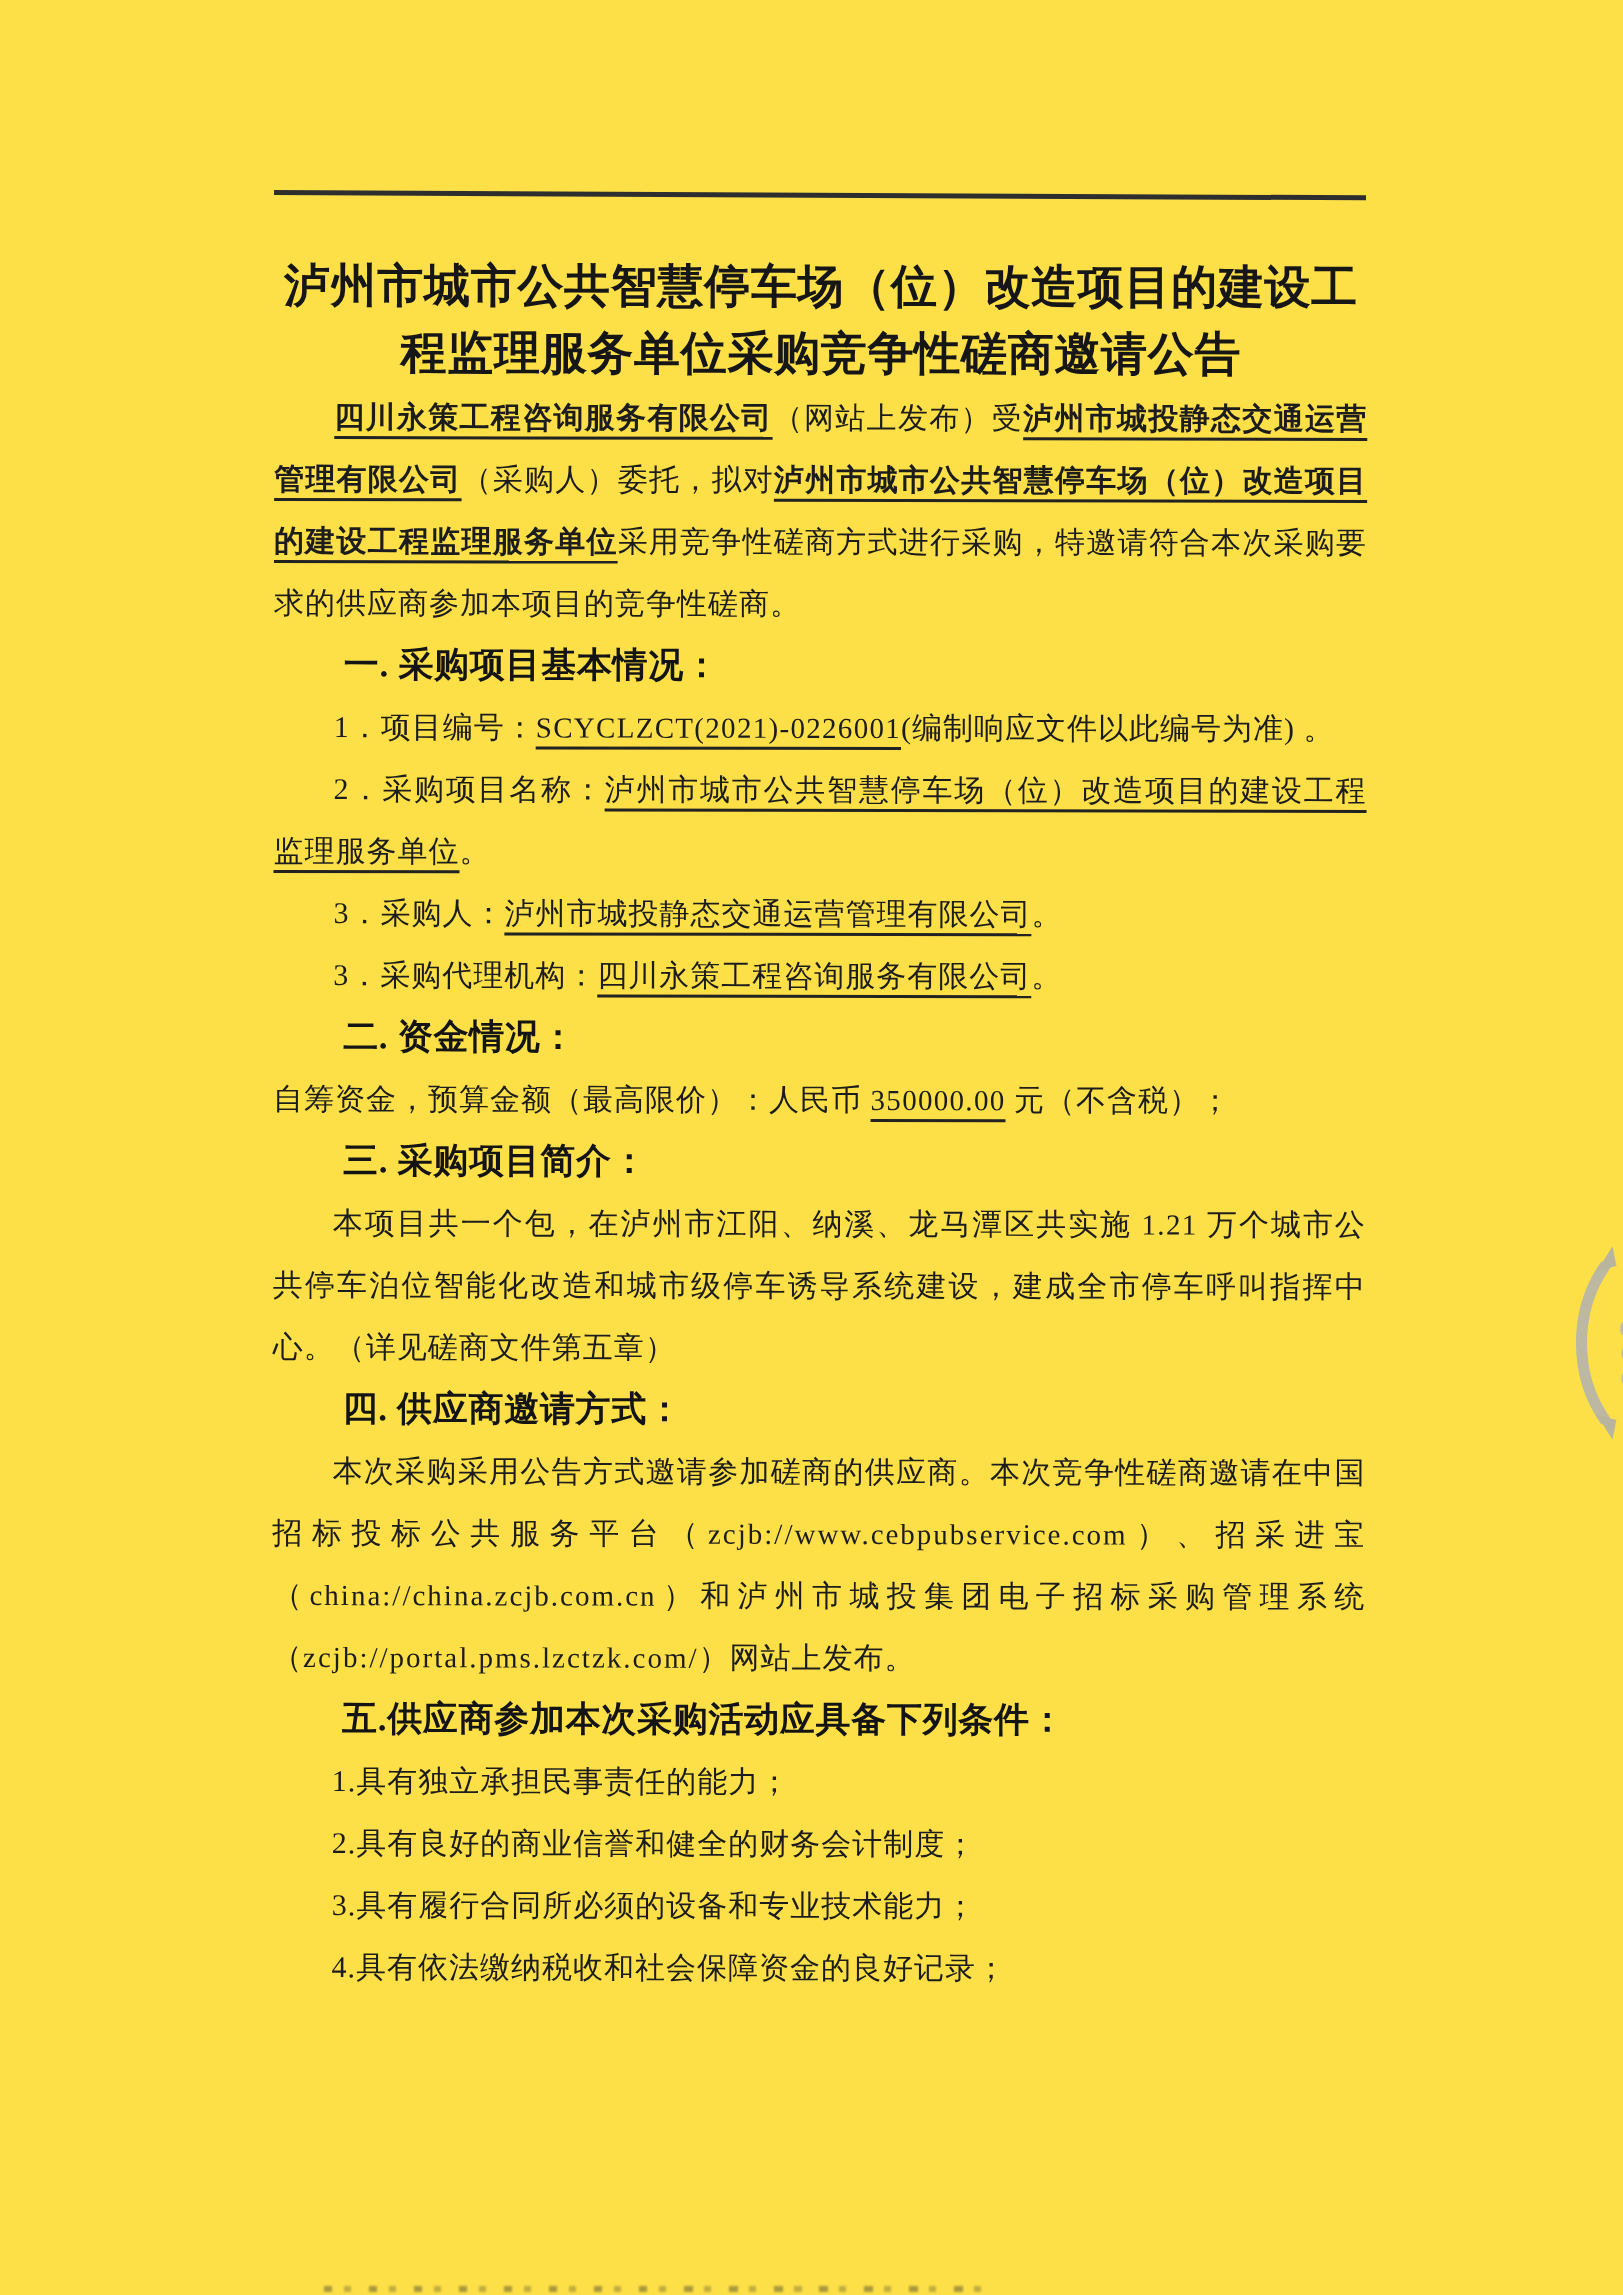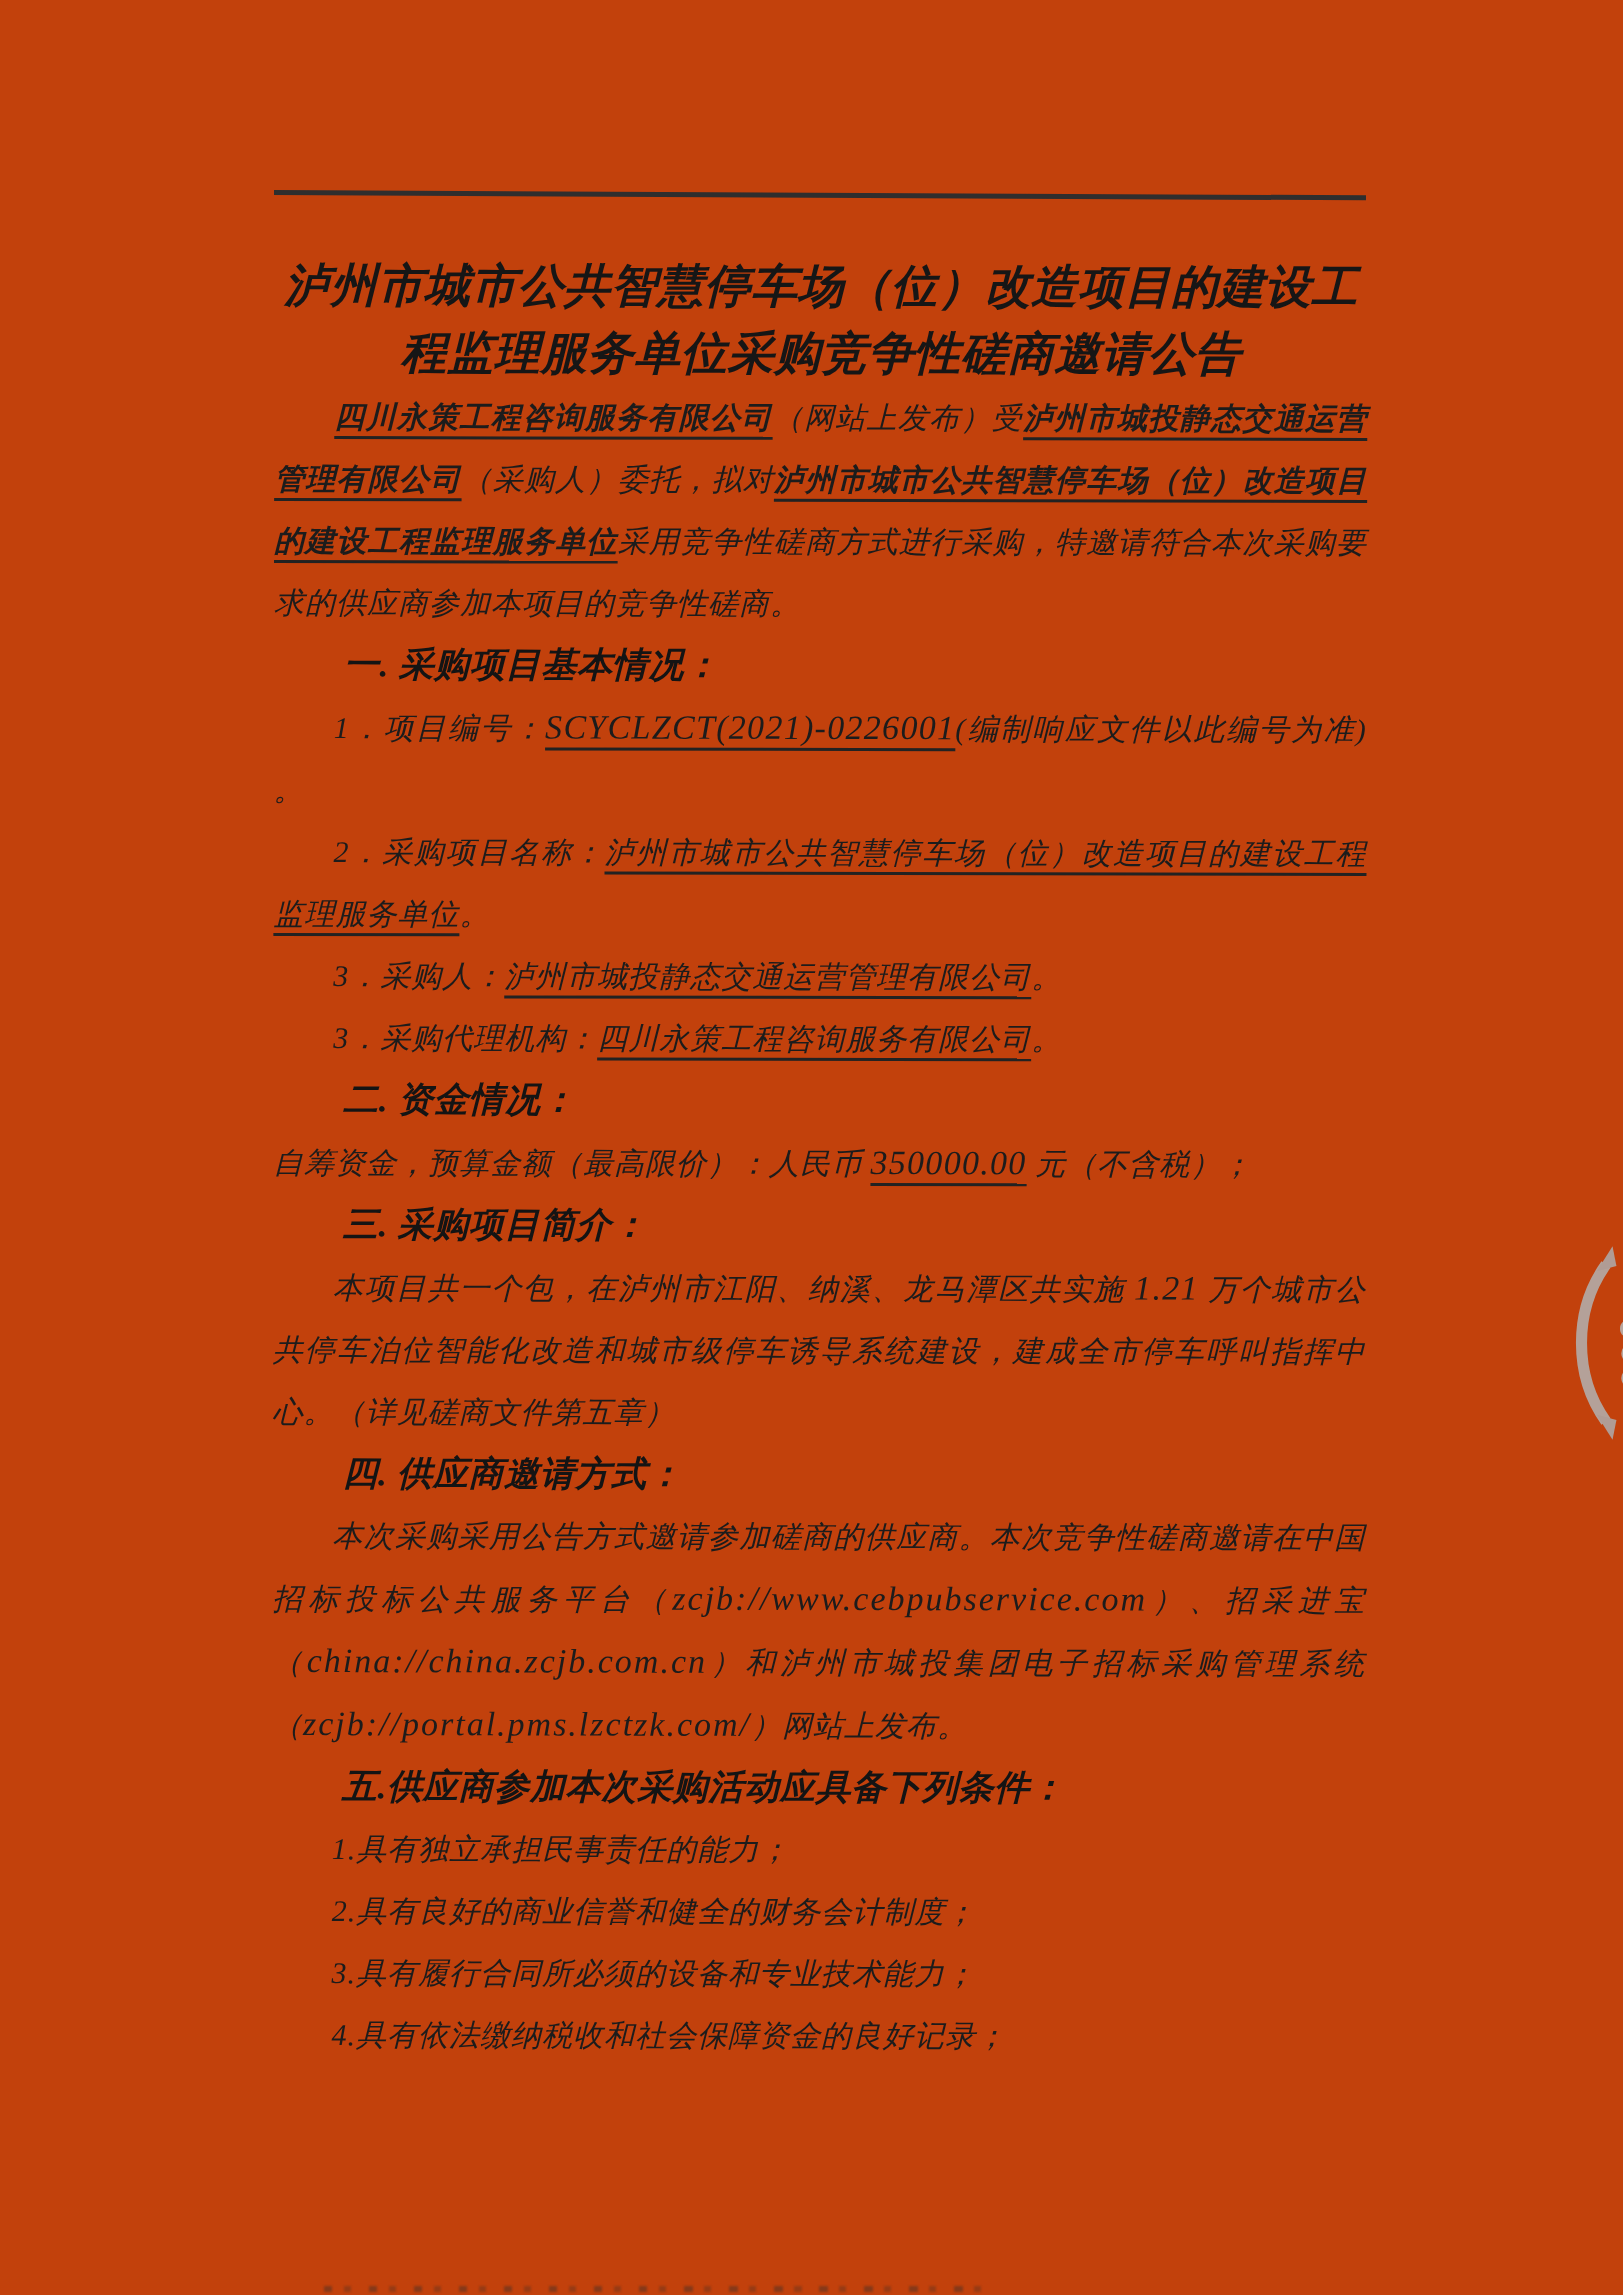--- a/index.html
+++ b/index.html
@@ -1,23 +1,22 @@
 <!DOCTYPE html>
 <html lang="zh" style="font-size:10.5px"><head>
 <meta charset="utf-8">
 <style>
   html,body{margin:0;padding:0;background:#ffffff;}
   .page{
     position:relative;
     width:1623px;height:2295px;
-    background:#c2410c;
+    background:#fde047;
     overflow:hidden;
     color:#1c1c1c;
     font-family:"Liberation Serif","DejaVu Serif",serif;
-    font-style:italic;
   }
   .top-rule{
     position:absolute;left:274px;top:190px;
     width:1092px;height:4.6px;background:#2e2e2e;
     transform:rotate(0.28deg);transform-origin:left center;
   }
   .content{
     position:absolute;left:275px;top:0;width:1093px;
     transform:rotate(0.10deg);transform-origin:top left;
   }
@@ -43,21 +42,21 @@
   }
   .b{font-weight:700;}
   .u{
     text-decoration:underline;
     text-decoration-thickness:2.9px;
     text-underline-offset:8.5px;
     text-decoration-color:#222;
   }
   .latin{
     font-family:"Liberation Serif","DejaVu Serif",serif;
-    font-size:34px;letter-spacing:1.3px;
+    font-size:29px;letter-spacing:1.3px;
   }
   .url{white-space:nowrap;letter-spacing:2px;}
   .stamp{
     position:absolute;left:1543px;top:1245px;
     width:92px;height:196px;opacity:.85;
   }
   .cutoff-line{
     position:absolute;left:324px;top:2286px;
     width:674px;height:5.9px;
     background:repeating-linear-gradient(90deg,

